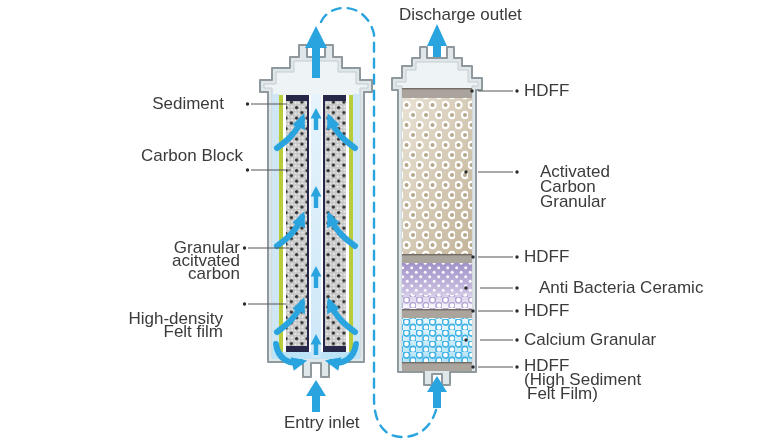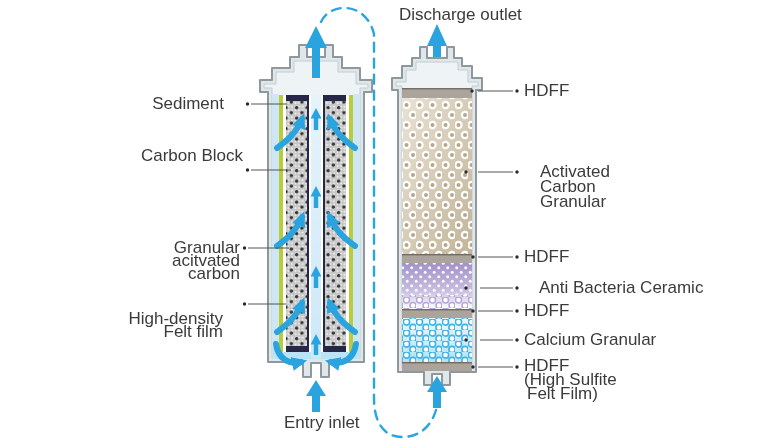--- a/index.html
+++ b/index.html
@@ -270,17 +270,17 @@
   <div class="lbl" style="left:524px;top:250px;">HDFF</div>
 
   <div class="lbl" style="left:524px;top:281px;margin-left:15px;">Anti Bacteria Ceramic</div>
 
   <div class="lbl" style="left:524px;top:304px;">HDFF</div>
 
   <div class="lbl" style="left:524px;top:333px;">Calcium Granular</div>
 
   <div class="lbl lh14" style="left:524px;top:359px;">
     <div>HDFF</div>
-    <div>(High Sulfite</div>
+    <div>(High Sediment</div>
     <div class="indent1">Felt Film)</div>
   </div>
 
 </div>
 
 </body></html>

